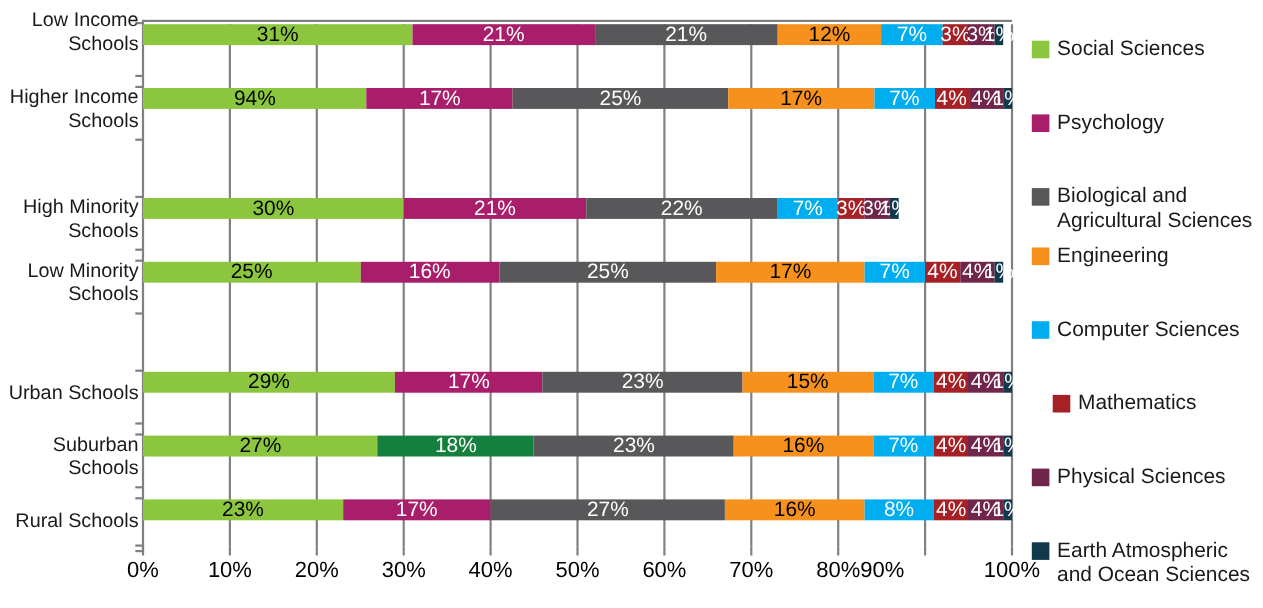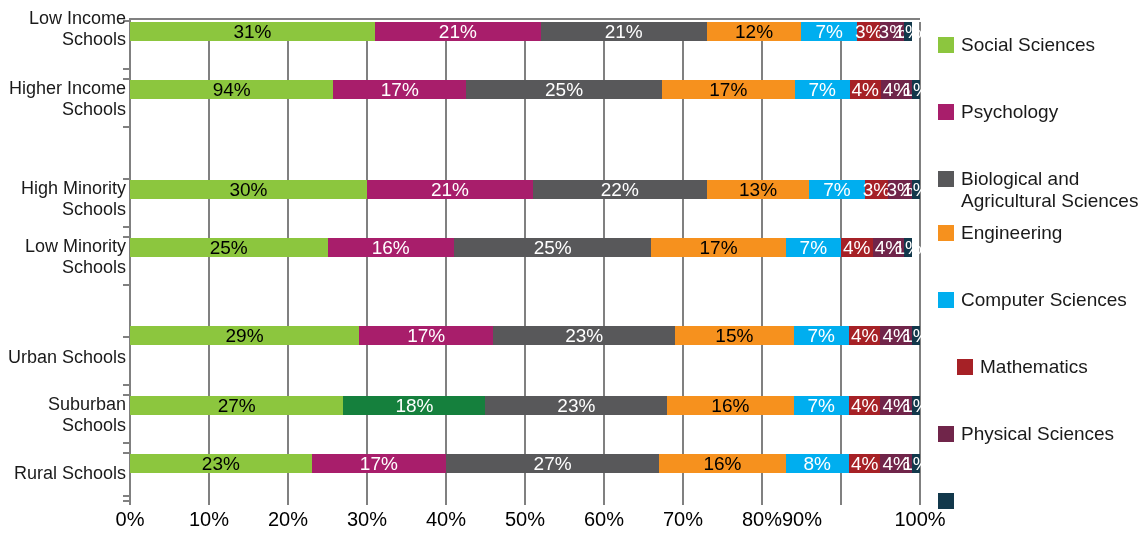--- a/index.html
+++ b/index.html
@@ -238,23 +238,20 @@
       <div class="bar-row" style="top: 158px;">
         <div class="seg" style="width: 237px; background: rgb(140, 198, 62);">
           <span class="seg-label dark">30%</span>
         </div>
         <div class="seg" style="width: 165.9px; background: rgb(168, 30, 107);">
           <span class="seg-label light">21%</span>
         </div>
         <div class="seg" style="width: 173.8px; background: rgb(88, 88, 90);">
           <span class="seg-label light">22%</span>
         </div>
-        <div class="seg" style="width: 102.7px; background: rgb(246, 145, 30);">
-          <span class="seg-label dark">13%</span>
-        </div>
         <div class="seg" style="width: 55.3px; background: rgb(0, 174, 239);">
           <span class="seg-label light">7%</span>
         </div>
         <div class="seg" style="width: 23.7px; background: rgb(166, 33, 38);">
           <span class="seg-label light">3%</span>
         </div>
         <div class="seg" style="width: 23.7px; background: rgb(112, 37, 74);">
           <span class="seg-label light">3%</span>
         </div>
         <div class="seg" style="width: 7.9px; background: rgb(18, 56, 75);">
@@ -280,21 +277,21 @@
         <div class="seg" style="width: 31.6px; background: rgb(166, 33, 38);">
           <span class="seg-label light">4%</span>
         </div>
         <div class="seg" style="width: 31.6px; background: rgb(112, 37, 74);">
           <span class="seg-label light">4%</span>
         </div>
         <div class="seg" style="width: 7.9px; background: rgb(18, 56, 75);">
           <span class="seg-label light">1%</span>
         </div>
       </div>
-      <div class="bar-row" style="top: 304px;">
+      <div class="bar-row" style="top: 316px;">
         <div class="seg" style="width: 229.1px; background: rgb(140, 198, 62);">
           <span class="seg-label dark">29%</span>
         </div>
         <div class="seg" style="width: 134.3px; background: rgb(168, 30, 107);">
           <span class="seg-label light">17%</span>
         </div>
         <div class="seg" style="width: 181.7px; background: rgb(88, 88, 90);">
           <span class="seg-label light">23%</span>
         </div>
         <div class="seg" style="width: 118.5px; background: rgb(246, 145, 30);">
@@ -392,16 +389,18 @@
       <div class="legend-item" style="top: 322px; padding-left: 19px;">
         <span class="legend-swatch" style="background: rgb(166, 33, 38);"></span>
         <span class="legend-text">Mathematics</span>
       </div>
       <div class="legend-item" style="top: 389px;">
         <span class="legend-swatch" style="background: rgb(112, 37, 74);"></span>
         <span class="legend-text">Physical Sciences</span>
       </div>
       <div class="legend-item" style="top: 456px;">
         <span class="legend-swatch" style="background: rgb(18, 56, 75);"></span>
+        <span class="legend-text">Earth Atmospheric
+and Ocean Sciences</span>
       </div>
     </div>
 
 </div>
 
 </body></html>

